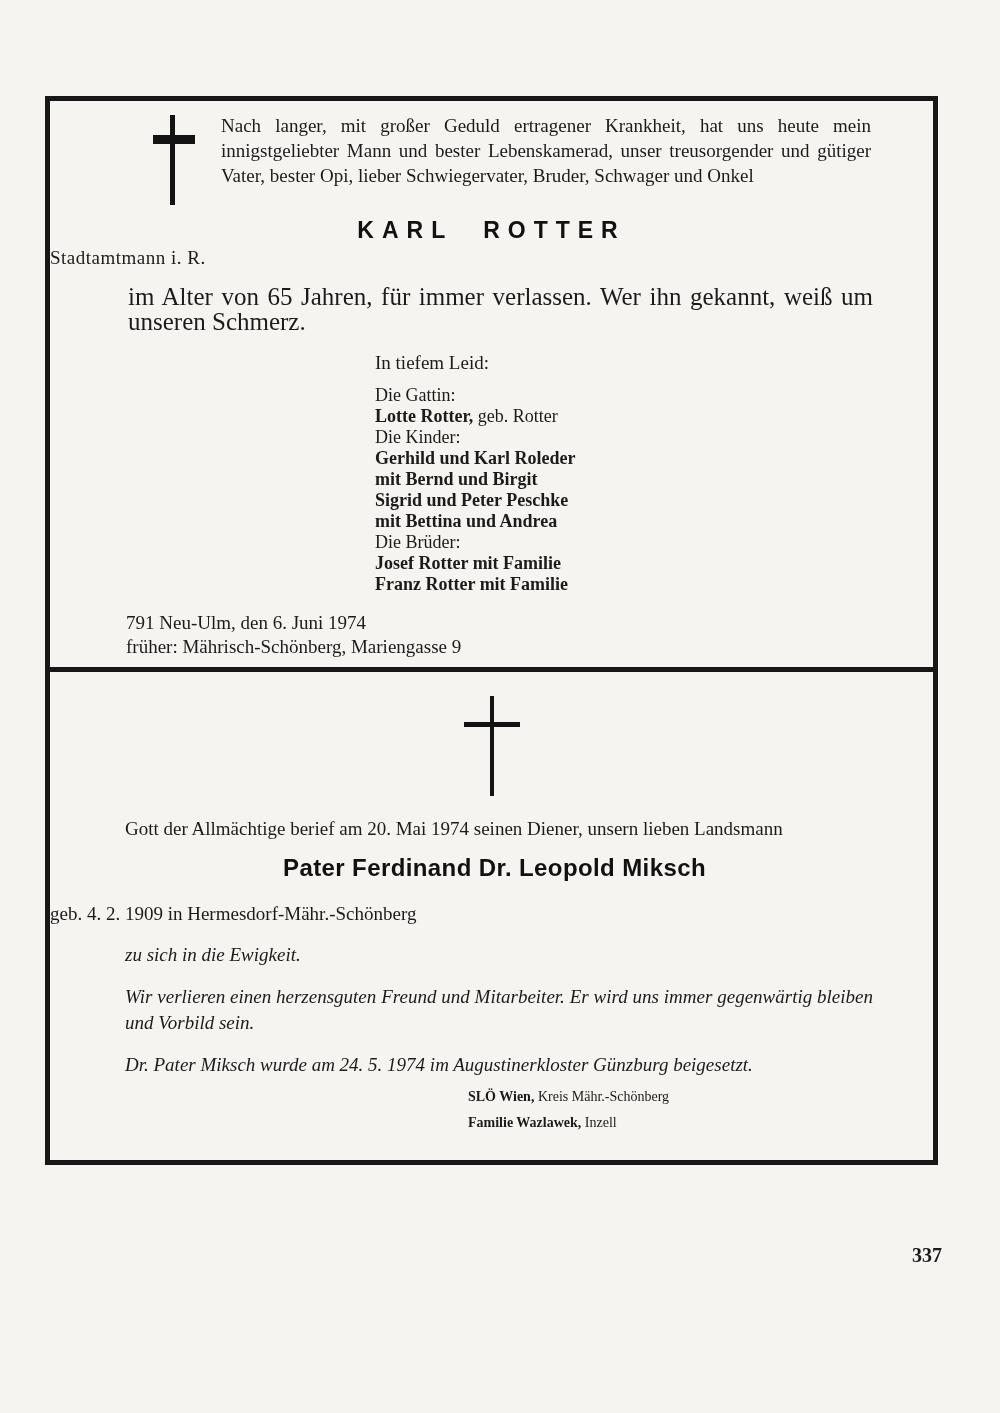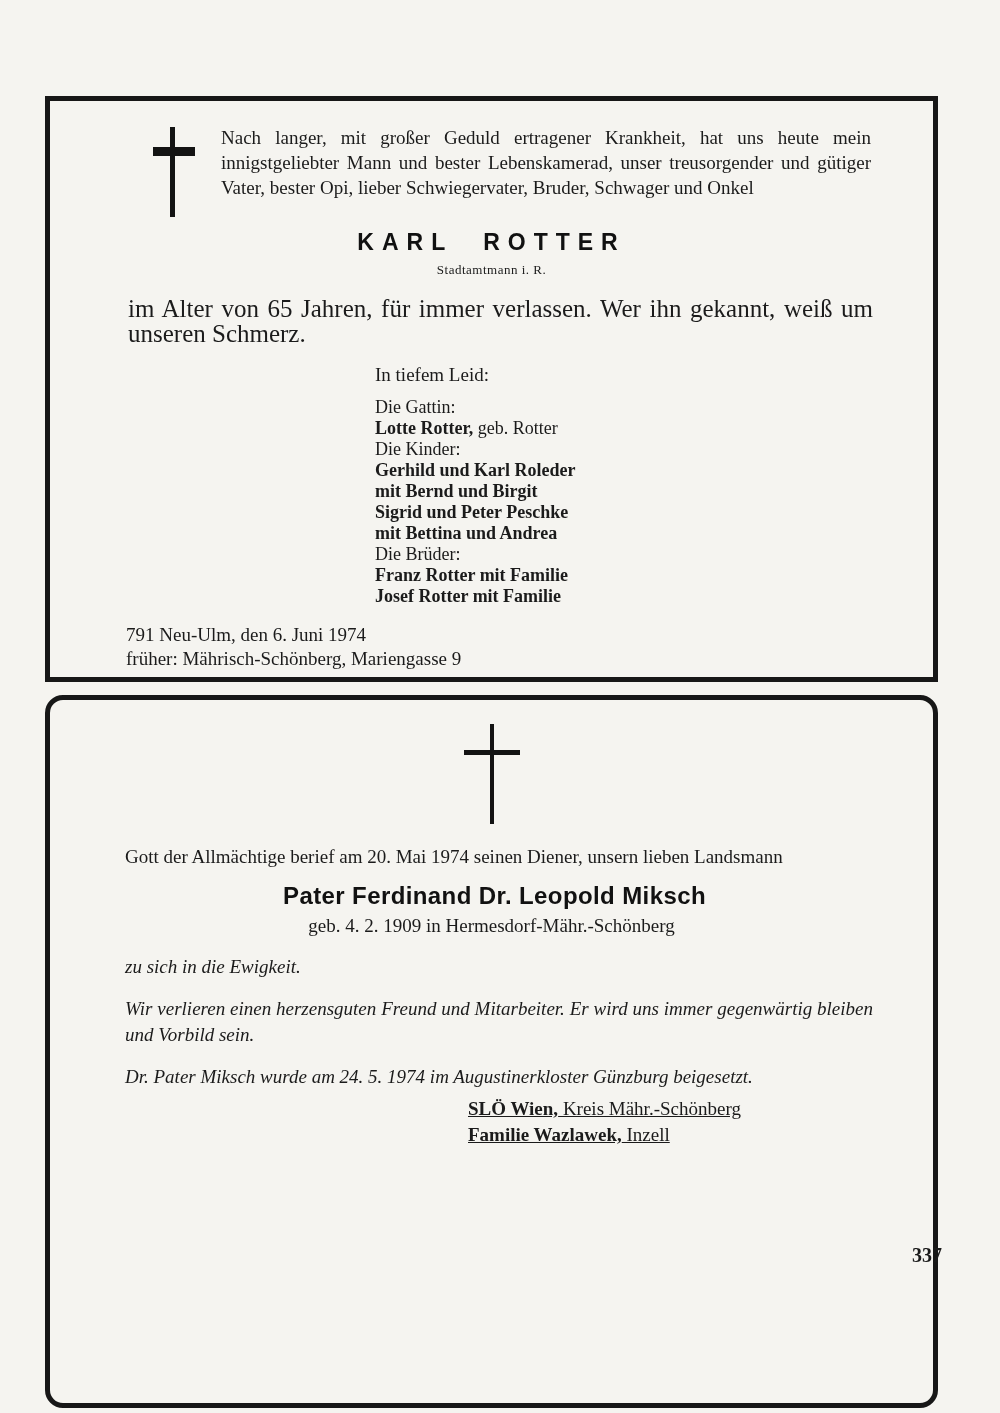--- a/index.html
+++ b/index.html
@@ -19,60 +19,59 @@
 
   .notice {
     position: absolute;
     left: 45px;
     width: 893px;
     box-sizing: border-box;
     border: 5px solid #171717;
     background: #f5f4f0;
   }
   .notice-rotter { top: 96px;  height: 586px; }
-  .notice-miksch { top: 695px; height: 713px; border-radius: 18px; }
+  .notice-miksch { top: 667px; height: 498px; }
 
   
   .cross { position: relative; }
   .cross .v, .cross .h { position: absolute; background: #131313; }
 
   .cross1 { width: 42px; height: 90px; flex: 0 0 auto; margin: 2px 26px 0 0; }
   .cross1 .v { left: 17px; top: 0; width: 5px; height: 100%; }
   .cross1 .h { left: 0; top: 20px; width: 100%; height: 9px; }
 
   .cross2 { width: 56px; height: 100px; margin: 24px auto 0 auto; }
   .cross2 .v { left: 26px; top: 0; width: 4px; height: 100%; }
   .cross2 .h { left: 0; top: 26px; width: 100%; height: 5px; }
 
   
   .n1-head {
     display: flex;
-    margin: 24px 62px 0 103px;
+    margin: 12px 62px 0 103px;
   }
   .n1-intro {
     flex: 1;
     font-size: 19px;
     line-height: 25px;
     text-align: justify;
   }
   .n1-name {
     margin: 12px 0 0 0;
     text-align: center;
     font-family: Liberation Sans, sans-serif;
     font-size: 23px;
     font-weight: bold;
     letter-spacing: 8px;
     word-spacing: 16px;
     line-height: 27px;
     color: #111;
   }
   .n1-title {
     margin-top: 2px;
-    text-align: center;
-    font-size: 13px;
+    font-size: 19px;
     line-height: 24px;
     letter-spacing: 0.5px;
   }
   .n1-body {
     margin: 14px 60px 0 78px;
     font-size: 25px;
     line-height: 25px;
     text-align: justify;
   }
   .n1-mourning {
@@ -103,37 +102,36 @@
     margin: 12px 0 0 6px;
     text-align: center;
     font-family: "Liberation Sans", sans-serif;
     font-size: 24px;
     font-weight: bold;
     letter-spacing: 0.4px;
     line-height: 28px;
     color: #111;
   }
   .n2-born {
-    margin-top: 4px;
-    text-align: center;
+    margin-top: 20px;
+    text-align: left;
     font-size: 19px;
     line-height: 24px;
   }
   .n2-p {
     margin: 16px 60px 0 75px;
     font-size: 19px;
     line-height: 26px;
     text-align: justify;
     font-style: italic;
   }
   .n2-sigs {
     margin: 6px 60px 0 418px;
-    font-size: 19px;
+    font-size: 14px;
     line-height: 26px;
-    text-decoration: underline;
   }
 
   .page-number {
     position: absolute;
     right: 58px;
     top: 1244px;
     font-size: 20px;
     font-weight: bold;
   }
 </style>
@@ -160,22 +158,22 @@
 
     <div class="n1-mourners">
       <div class="m-line"><span class="bold"></span><span>Die Gattin:</span></div>
       <div class="m-line"><span class="bold">Lotte Rotter,</span><span> geb. Rotter</span></div>
       <div class="m-line"><span class="bold"></span><span>Die Kinder:</span></div>
       <div class="m-line"><span class="bold">Gerhild und Karl Roleder</span><span></span></div>
       <div class="m-line"><span class="bold">mit Bernd und Birgit</span><span></span></div>
       <div class="m-line"><span class="bold">Sigrid und Peter Peschke</span><span></span></div>
       <div class="m-line"><span class="bold">mit Bettina und Andrea</span><span></span></div>
       <div class="m-line"><span class="bold"></span><span>Die Brüder:</span></div>
+      <div class="m-line"><span class="bold">Josef Rotter mit Familie</span><span></span></div>
       <div class="m-line"><span class="bold">Franz Rotter mit Familie</span><span></span></div>
-      <div class="m-line"><span class="bold">Josef Rotter mit Familie</span><span></span></div>
     </div>
 
     <div class="n1-footer">
       <div>791 Neu-Ulm, den 6. Juni 1974</div>
       <div>früher: Mährisch-Schönberg, Mariengasse 9</div>
     </div>
   </section>
 
   <section class="notice notice-miksch">
     <div class="cross cross2">

